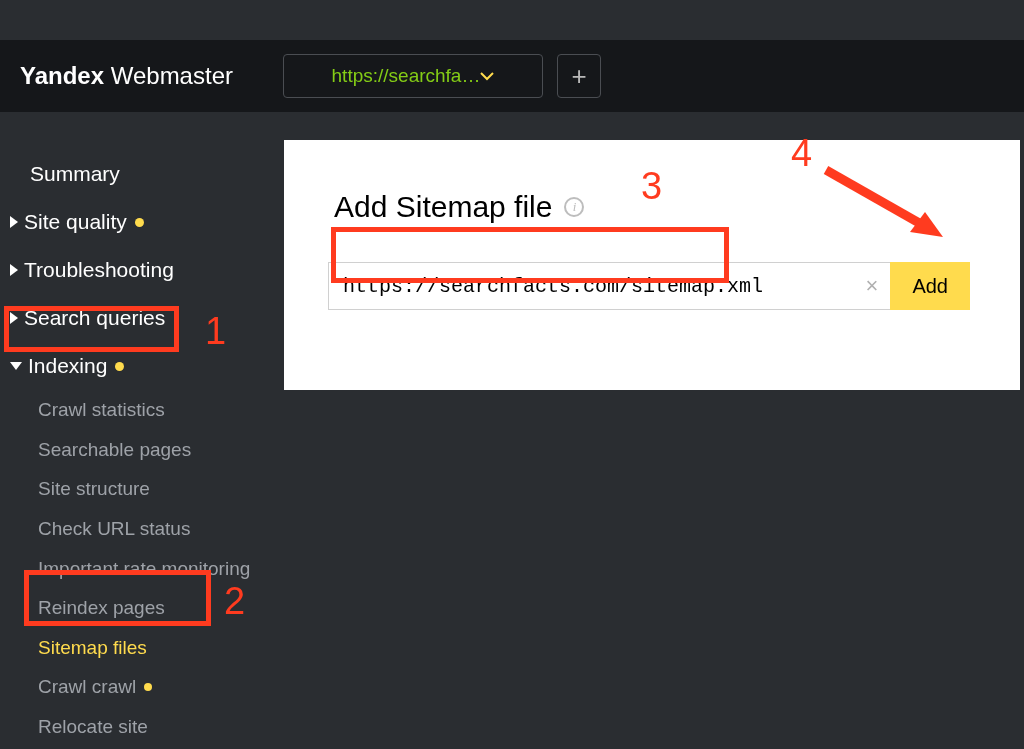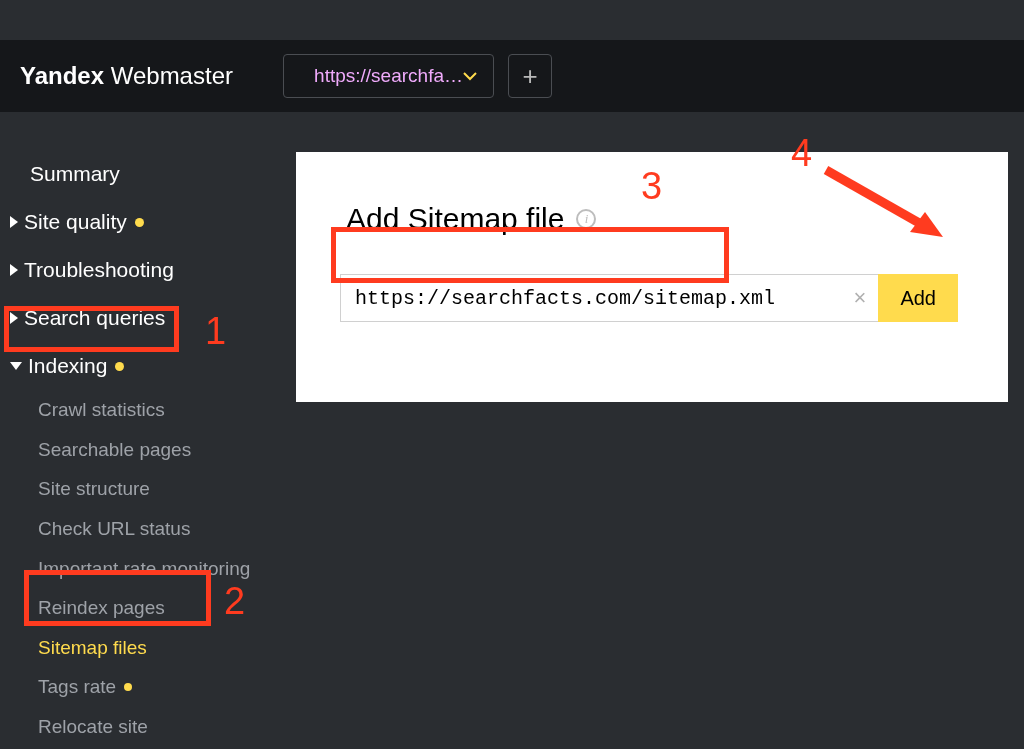--- a/index.html
+++ b/index.html
@@ -23,26 +23,26 @@
       color: #fff;
       font-size: 24px;
       font-weight: 300;
       margin-right: 50px;
     }
     .logo .bold { font-weight: 700; }
     .site-selector {
       border: 1px solid #4a4d52;
       border-radius: 4px;
       padding: 10px 16px;
-      color: #f0abfc;
+      color: #84cc16;
       font-size: 19px;
       display: flex;
       align-items: center;
-      width: 211px;
-      justify-content: flex-end;
+      width: 260px;
+      justify-content: center;
       cursor: pointer;
     }
     .chevron-down {
       color: #ffdb4d;
       font-size: 14px;
     }
     .add-site-button {
       border: 1px solid #4a4d52;
       border-radius: 4px;
       color: #b8b8b8;
@@ -123,21 +123,21 @@
       border-radius: 50%;
       margin-left: 8px;
     }
     .main {
       flex: 1;
       background: #2a2d31;
       padding: 24px 0 0 0;
     }
     .panel {
       background: #fff;
-      margin: 16px;
+      margin: 4px;
       padding: 50px 50px 60px 50px;
       position: relative;
       min-height: 250px;
     }
     .panel-title {
       font-size: 30px;
       font-weight: 400;
       color: #000;
       display: flex;
       align-items: center;
@@ -274,21 +274,21 @@
     <div class="sidebar-sub">
       <span>Important rate monitoring</span>
     </div>
     <div class="sidebar-sub">
       <span>Reindex pages</span>
     </div>
     <div class="sidebar-sub active">
       <span>Sitemap files</span>
     </div>
     <div class="sidebar-sub">
-      <span>Tags rate</span>
+      <span>Crawl crawl</span>
       <span class="dot"></span>
     </div>
     <div class="sidebar-sub">
       <span>Relocate site</span>
     </div>
     <div class="sidebar-sub">
       <span>Crawl rate</span>
     </div>
   </nav>
 

